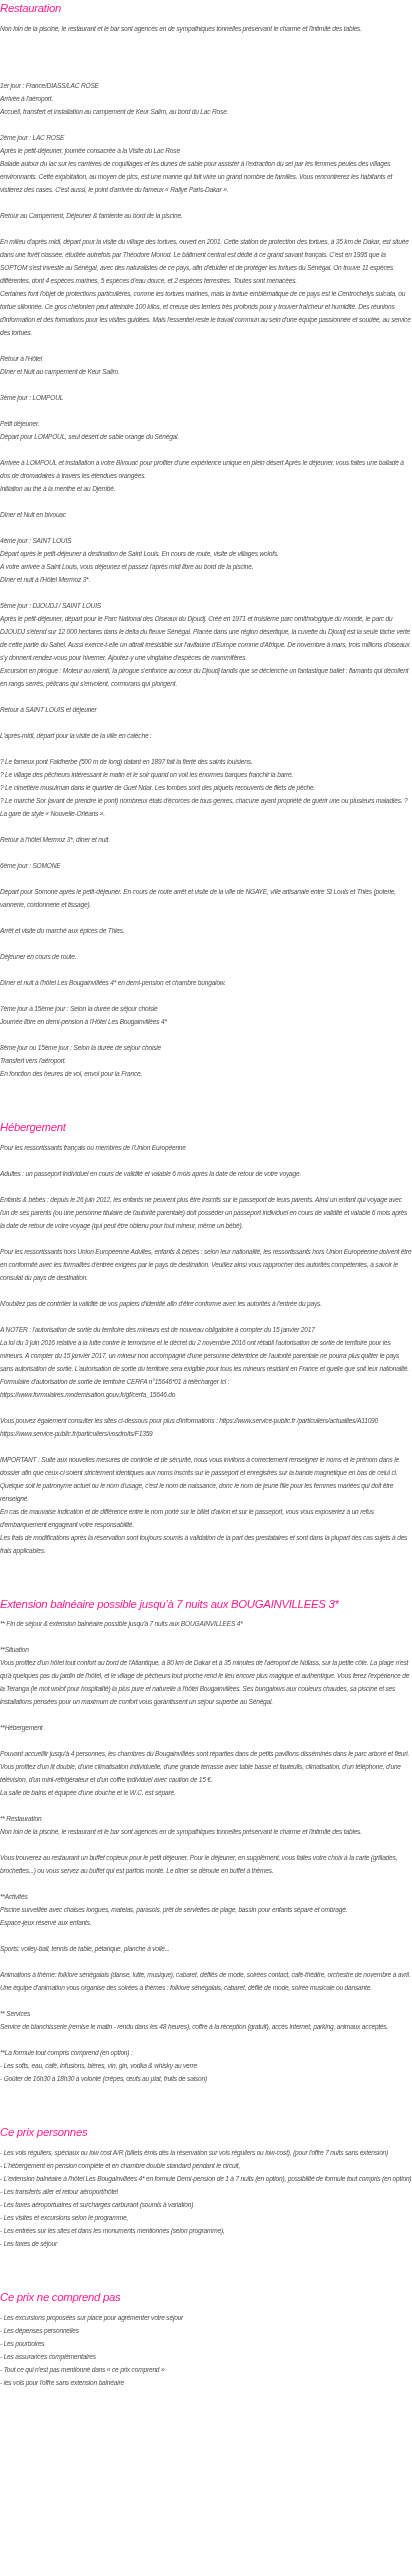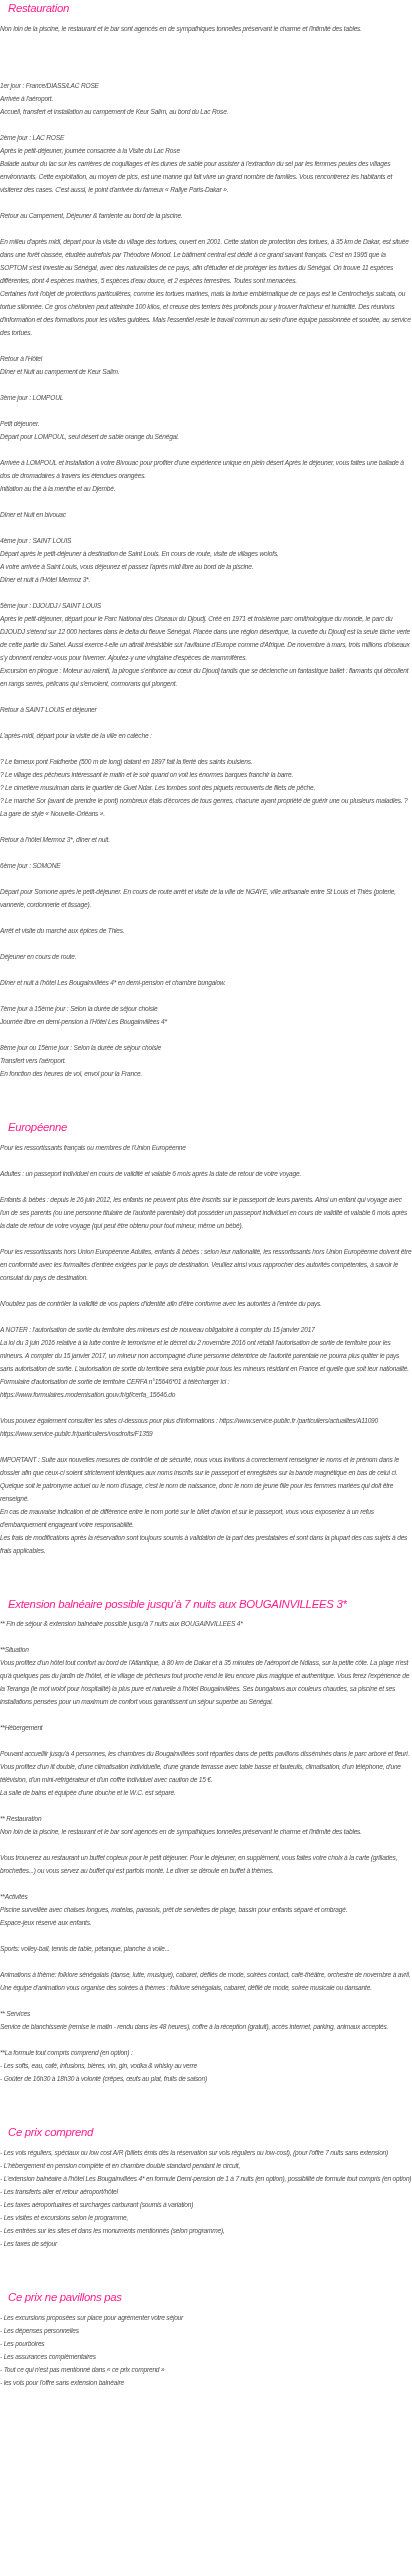--- a/index.html
+++ b/index.html
@@ -12,21 +12,20 @@
     .page { width: 412px; padding: 0; box-sizing: border-box; }
     h2.section-title {
       font-family: "Liberation Sans", sans-serif;
       font-style: italic;
       font-weight: normal;
       color: #ff1f8e;
       font-size: 11.4px;
       letter-spacing: -0.3px;
       margin: 0;
       line-height: 16.3px;
-      padding-left: 8px;
     }
     .section-body {
       font-style: italic;
       font-size: 6.6px;
       letter-spacing: -0.2px;
       line-height: 13px;
       color: #4f4f4f;
       margin: 0;
       white-space: normal;
     }
@@ -156,21 +155,21 @@
         <div class="gap"></div>
         <div class="para">
           <span class="line">8ème jour ou 15ème jour : Selon la durée de séjour choisie</span>
           <span class="line">Transfert vers l'aéroport.</span>
           <span class="line">En fonction des heures de vol, envol pour la France.</span>
         </div>
       </div>
     </section>
     <section>
       <div class="gap-lg"></div>
-      <h2 class="section-title">Européenne</h2>
+      <h2 class="section-title">Hébergement</h2>
       <div class="sec-head-gap"></div>
       <div class="section-body">
         <div class="para">
           <span class="line">Pour les ressortissants français ou membres de l'Union Européenne</span>
         </div>
         <div class="gap"></div>
         <div class="para">
           <span class="line">Adultes : un passeport individuel en cours de validité et valable 6 mois après la date de retour de votre voyage.</span>
         </div>
         <div class="gap"></div>
@@ -259,38 +258,38 @@
         <div class="gap"></div>
         <div class="para">
           <span class="line">**La formule tout compris comprend (en option) :</span>
           <span class="line">- Les softs, eau, café, infusions, bières, vin, gin, vodka &amp; whisky au verre</span>
           <span class="line">- Goûter de 16h30 à 18h30 à volonté (crêpes, œufs au plat, fruits de saison)</span>
         </div>
       </div>
     </section>
     <section>
       <div class="gap-lg"></div>
-      <h2 class="section-title">Ce prix comprend</h2>
+      <h2 class="section-title">Ce prix personnes</h2>
       <div class="sec-head-gap"></div>
       <div class="section-body">
         <div class="para">
           <span class="line">- Les vols réguliers, spéciaux ou low cost A/R (billets émis dès la réservation sur vols réguliers ou low-cost), (pour l'offre 7 nuits sans extension)</span>
           <span class="line">- L'hébergement en pension complète et en chambre double standard pendant le circuit,</span>
           <span class="line">- L'extension balnéaire à l'hôtel Les Bougainvillées 4* en formule Demi-pension de 1 à 7 nuits (en option), possibilité de formule tout compris (en option)</span>
           <span class="line">- Les transferts aller et retour aéroport/hôtel</span>
           <span class="line">- Les taxes aéroportuaires et surcharges carburant (soumis à variation)</span>
           <span class="line">- Les visites et excursions selon le programme,</span>
           <span class="line">- Les entrées sur les sites et dans les monuments mentionnés (selon programme),</span>
           <span class="line">- Les taxes de séjour</span>
         </div>
       </div>
     </section>
     <section>
       <div class="gap-lg"></div>
-      <h2 class="section-title">Ce prix ne pavillons pas</h2>
+      <h2 class="section-title">Ce prix ne comprend pas</h2>
       <div class="sec-head-gap"></div>
       <div class="section-body">
         <div class="para">
           <span class="line">- Les excursions proposées sur place pour agrémenter votre séjour</span>
           <span class="line">- Les dépenses personnelles</span>
           <span class="line">- Les pourboires</span>
           <span class="line">- Les assurances complémentaires</span>
           <span class="line">- Tout ce qui n'est pas mentionné dans « ce prix comprend »</span>
           <span class="line">- les vols pour l'offre sans extension balnéaire</span>
         </div>

